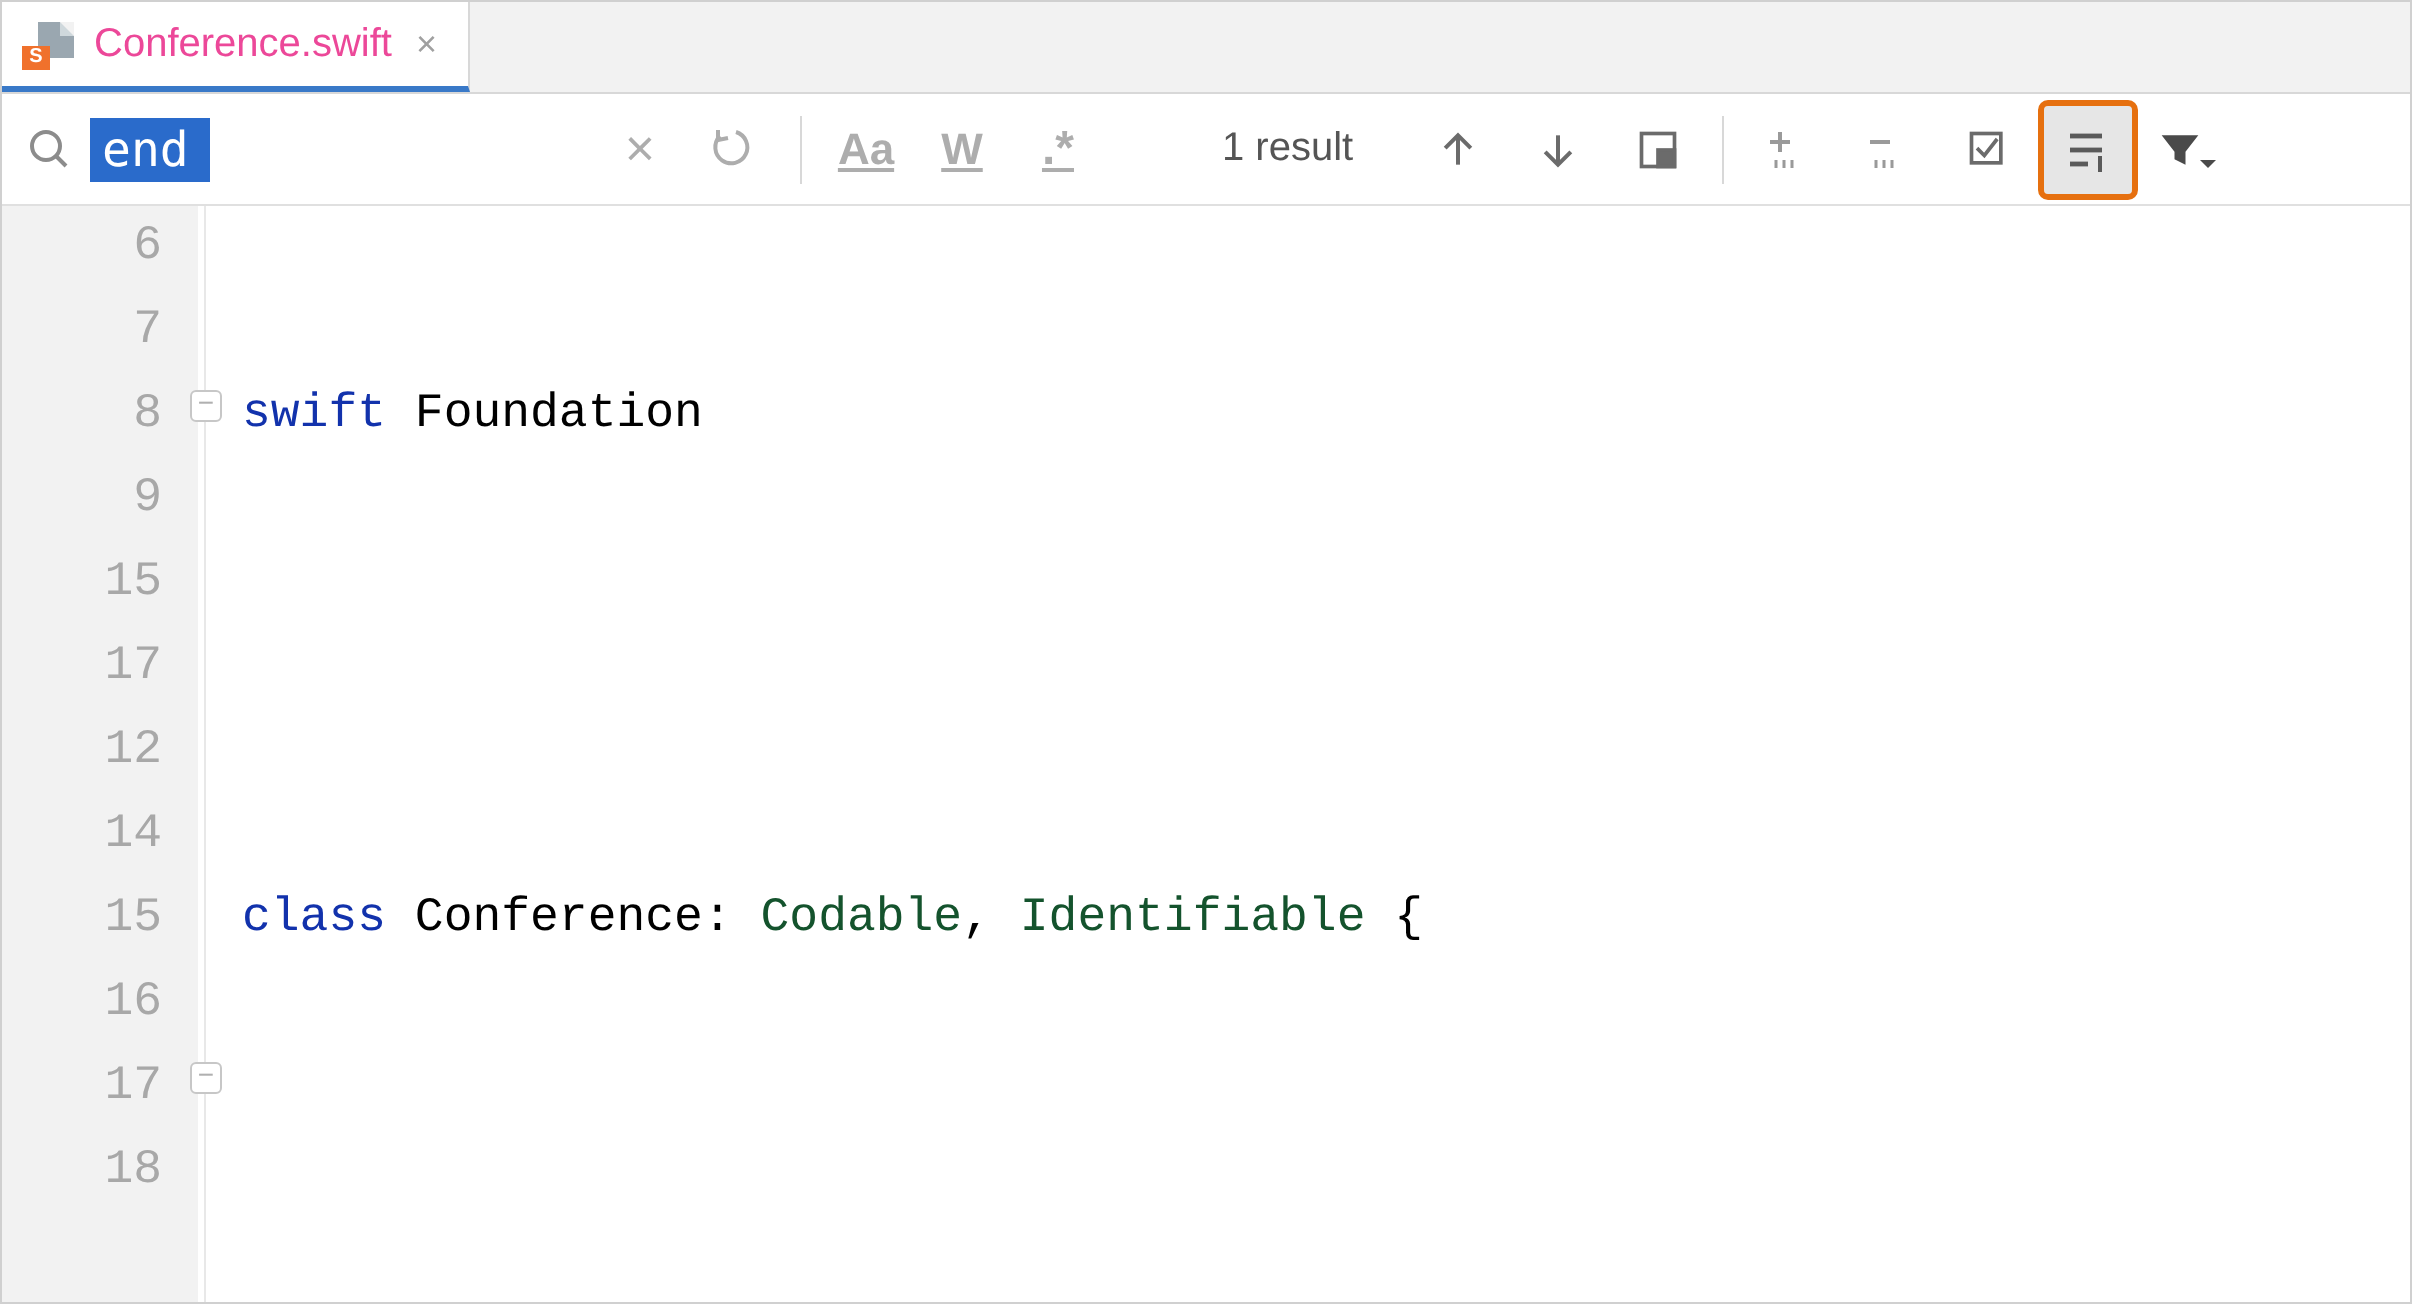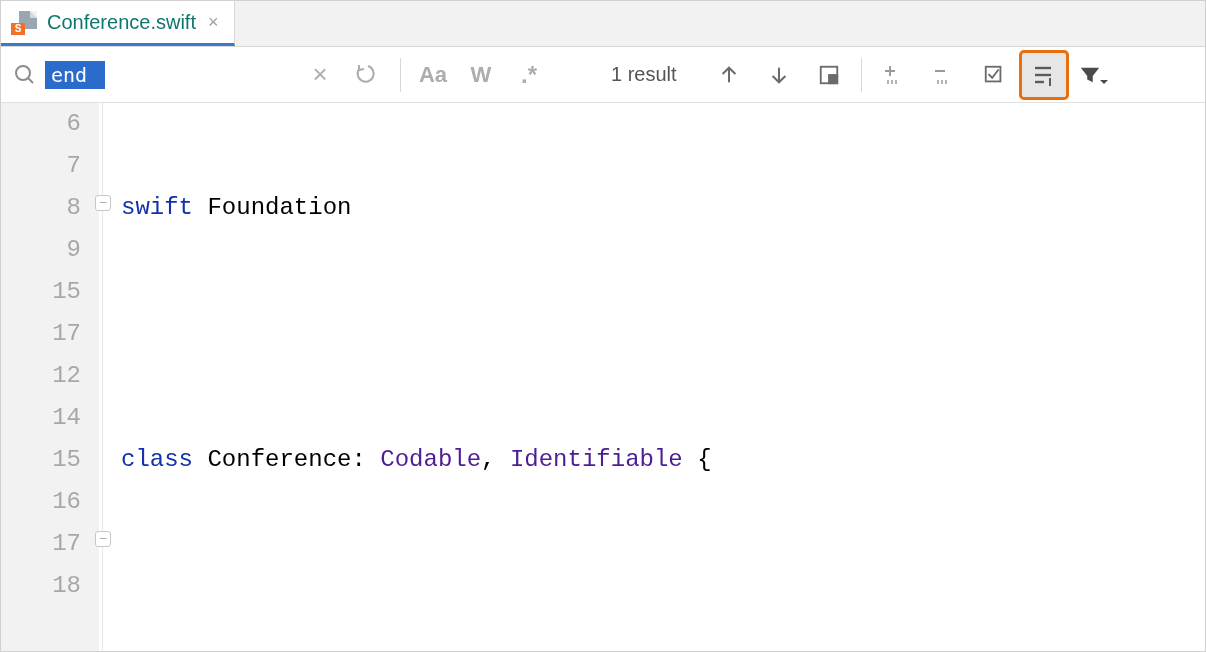--- a/index.html
+++ b/index.html
@@ -44,21 +44,21 @@
   border-top: 7px solid #f2f2f2;
   border-left: 7px solid #cfd8dc;
 }
 .tab-icon .badge {
   position: absolute; bottom: -2px; left: -2px;
   background: #f0712c; color: #fff;
   font-size: 10px; font-weight: 700;
   width: 14px; height: 12px; line-height: 12px; text-align: center;
 }
 .tab-title {
-  color: #0f766e;
+  color: #ec4899;
   font-size: 20px;
 }
 .tab-close {
   color: #a0a0a0;
   font-size: 18px;
   cursor: pointer;
   padding: 0 2px;
 }
 
 
@@ -78,39 +78,40 @@
 }
 .sb-search-icon svg { display: block; }
 .sb-input-wrap {
   flex: 1;
   display: flex;
   align-items: center;
 }
 .sb-input {
   border: none;
   outline: none;
-  font-size: 20px;
+  font-size: 24px;
   font-family: "Menlo","Consolas",monospace;
   color: #fff;
   background: #2a6bcb;
   padding: 2px 6px;
   width: 60px;
 }
 .sb-btn {
   width: 40px;
   height: 40px;
   display: flex;
   align-items: center;
   justify-content: center;
   color: #adadad;
   cursor: pointer;
 }
 .sb-btn.txt {
   font-size: 22px;
   font-weight: 600;
+  text-decoration: underline;
 }
 .sb-divider {
   width: 1px;
   height: 34px;
   background: #d8d8d8;
   margin: 0 4px;
 }
 .sb-right {
   flex: 1;
   display: flex;
@@ -187,21 +188,21 @@
   flex: 1;
   position: relative;
   white-space: pre;
   overflow: hidden;
 }
 .code-line {
   height: 42px;
 }
 
 .kw  { color: #1232ac; }
-.ty  { color: #4c1d95; }
+.ty  { color: #14532d; }
 
 </style>
 </head>
 <body>
 
 <div class="tab-bar">
   <div class="tab">
     <span class="tab-icon">
       <span class="back"></span>
         <span class="corner"></span>

